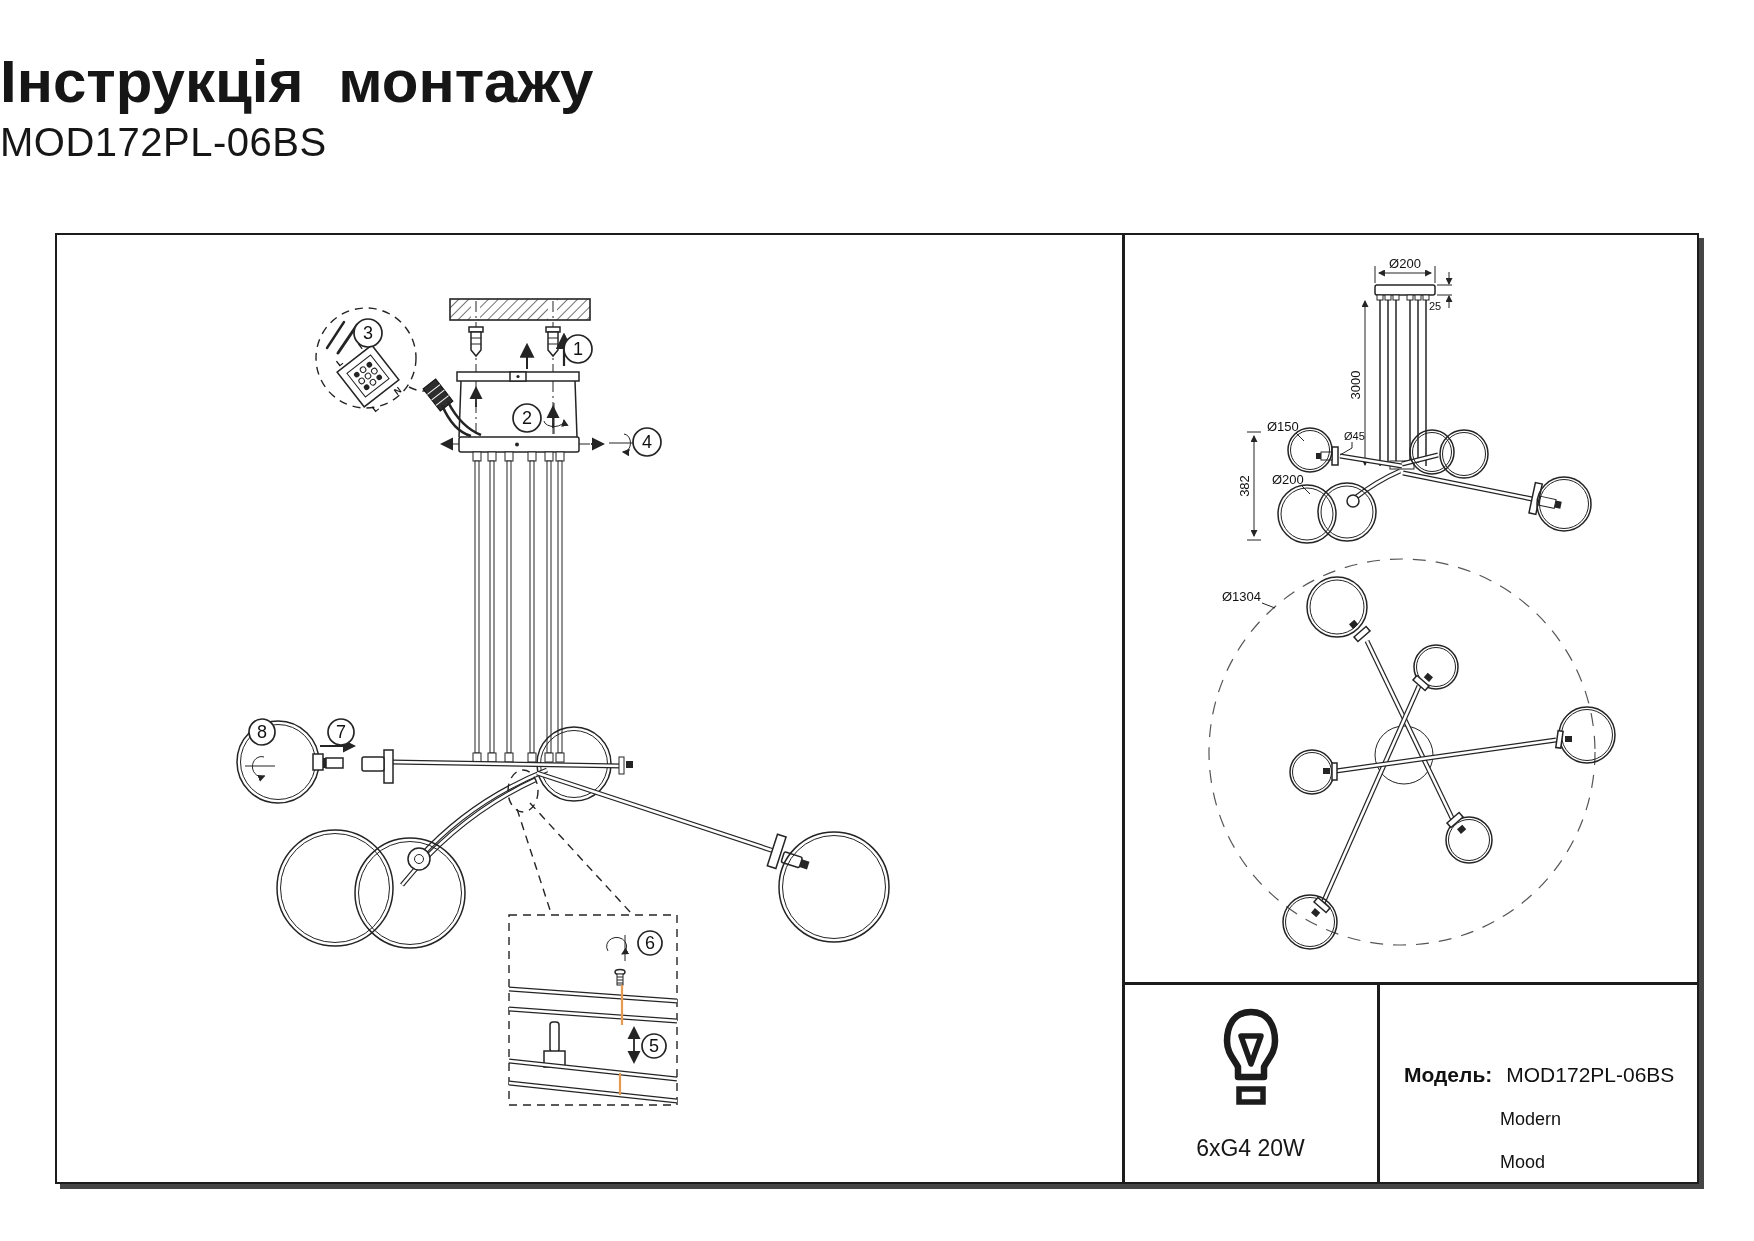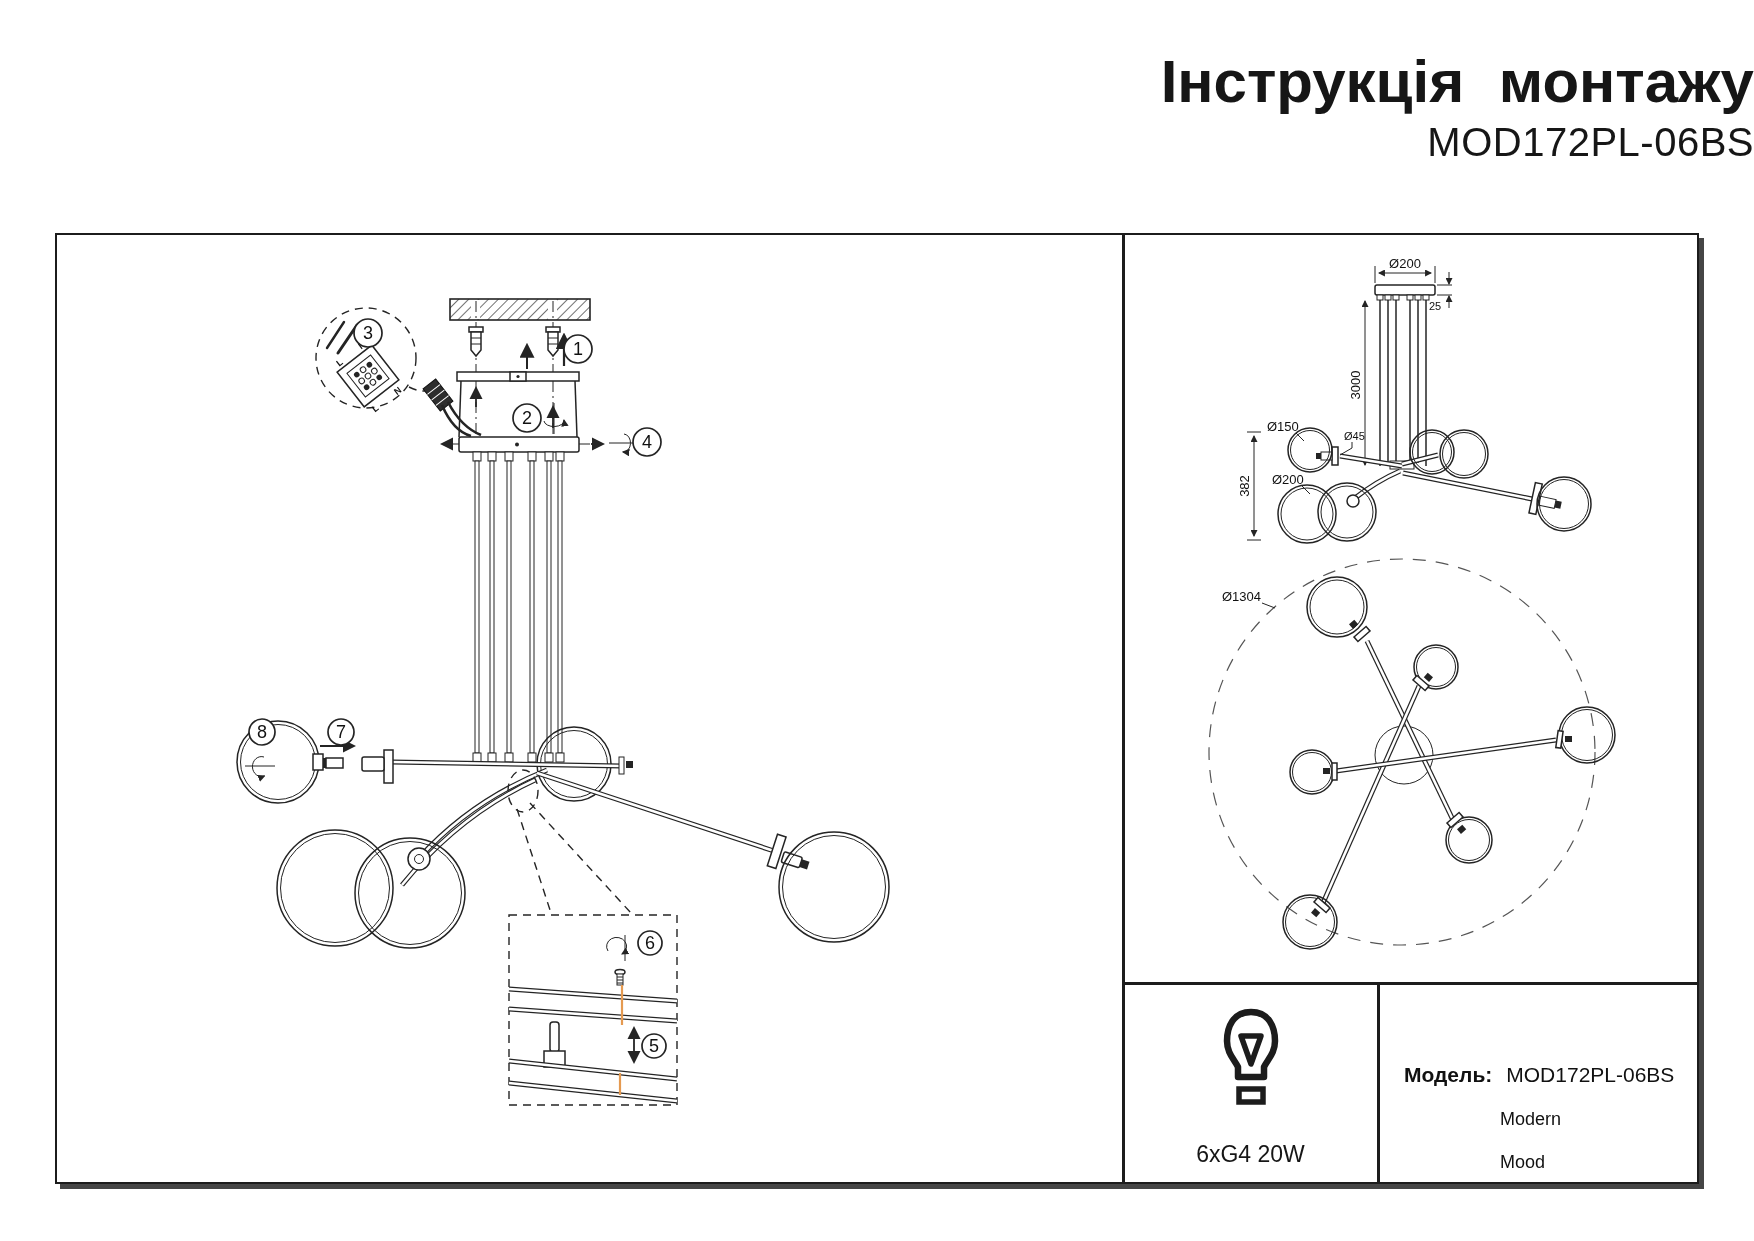--- a/index.html
+++ b/index.html
@@ -1,20 +1,20 @@
 <!DOCTYPE html>
 <html><head>
 <meta charset="utf-8">
 <style>
   html,body{margin:0;padding:0;background:#fff;}
   body{width:1754px;height:1241px;position:relative;overflow:hidden;
        font-family:"Liberation Sans",sans-serif;color:#111;}
   .abs{position:absolute;}
   
-  .hdr{left:0;top:52px;width:1754px;text-align:right;}
+  .hdr{left:0;top:52px;width:1754px;text-align:left;}
   .hdr .t{font-size:60px;font-weight:bold;letter-spacing:0px;word-spacing:18px;color:#161616;line-height:1.0;}
   .hdr .s{font-size:40px;font-weight:500;color:#161616;margin-top:8px;letter-spacing:0.5px;}
   
   .frame{left:55px;top:233px;width:1640px;height:947px;border:2.5px solid #1c1c1c;
          box-shadow:5px 5px 0 #454545;background:#fff;}
   .div-v1{left:1065px;top:0;width:2.5px;height:947px;background:#1c1c1c;}
   .div-h1{left:1065px;top:747px;width:575px;height:2.5px;background:#1c1c1c;}
   .div-v2{left:1320px;top:747px;width:2.5px;height:200px;background:#1c1c1c;}
   
   .ln{stroke:#242424;stroke-width:1.5;fill:none;}
@@ -27,21 +27,21 @@
   .dashg{stroke:#555;stroke-width:1.2;fill:none;stroke-dasharray:13 10;}
   .ddot{stroke:#242424;stroke-width:1;fill:none;stroke-dasharray:11 4 2 4;}
   .badge circle{fill:#fff;stroke:#242424;stroke-width:1.7;}
   .badge text{font:18px "Liberation Sans",sans-serif;fill:#111;text-anchor:middle;}
   .dim{font:13px "Liberation Sans",sans-serif;fill:#111;}
   .dimS{font:11px "Liberation Sans",sans-serif;fill:#111;}
   .tblk{font:bold 9px "Liberation Sans",sans-serif;fill:#111;}
   
   .bulb-cell{left:1067px;top:750px;width:253px;height:197px;text-align:center;}
   .bulb-cell svg{margin-top:22px;}
-  .lamp-spec{font-size:23px;color:#161616;margin-top:8px;}
+  .lamp-spec{font-size:23px;color:#161616;margin-top:2px;}
   .model-cell{left:1323px;top:750px;width:317px;height:208px;}
   .model-row{margin:78px 0 0 24px;font-size:21px;}
   .model-row .lbl{font-weight:bold;margin-right:14px;}
   .model-sub{margin:22px 0 0 120px;font-size:18px;}
 </style>
 </head>
 <body>
 
 <div class="abs hdr">
   <div class="t">Інструкція монтажу</div>

